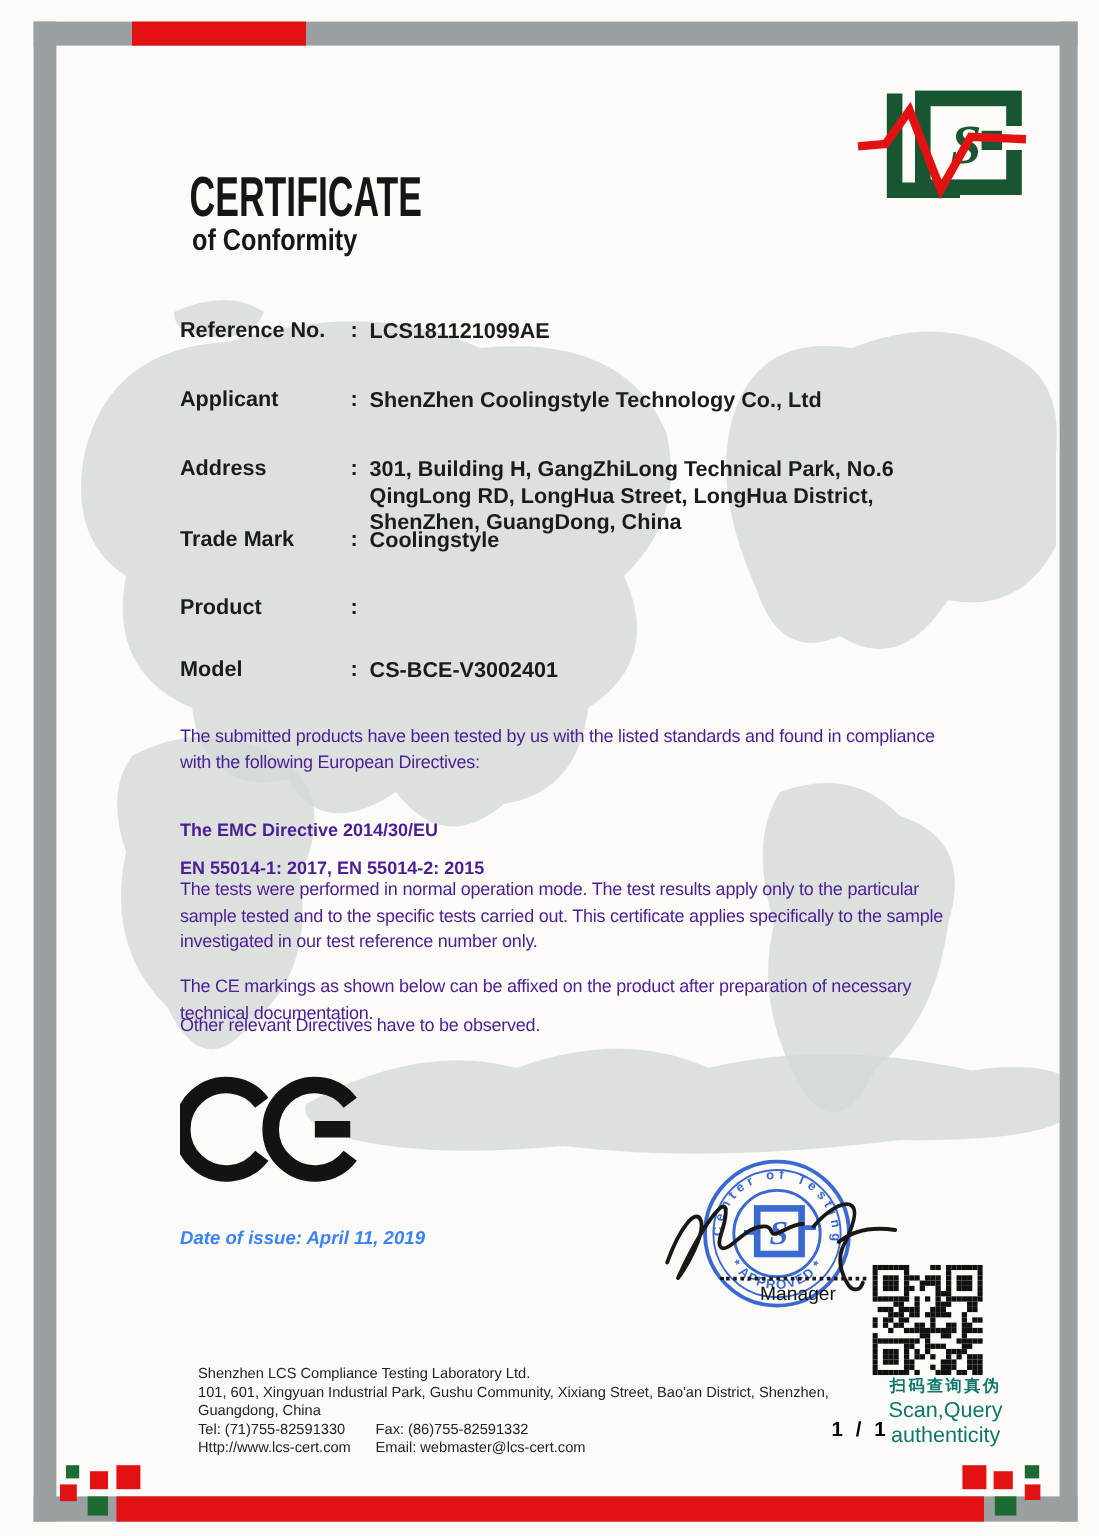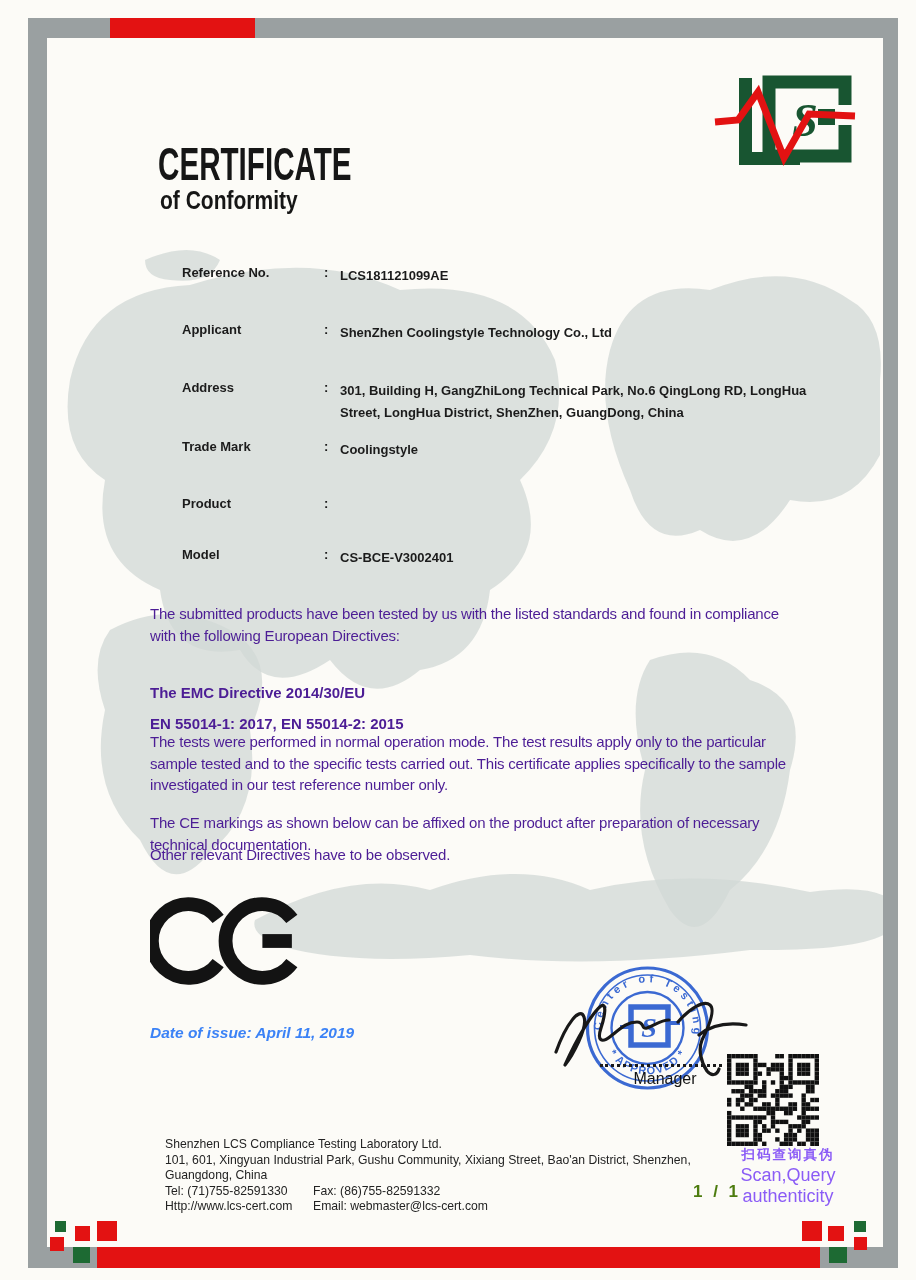--- a/index.html
+++ b/index.html
@@ -20,36 +20,36 @@
     position:absolute;left:158px;top:136px;
     font-size:47px;font-weight:bold;letter-spacing:0px;
     transform:scaleX(0.63);transform-origin:left top;white-space:nowrap;color:#161616;
   }
   .title2{
     position:absolute;left:160px;top:186px;
     font-size:25px;font-weight:bold;
     transform:scaleX(0.84);transform-origin:left top;white-space:nowrap;color:#161616;
   }
   
-  .field{position:absolute;left:150px;display:flex;font-size:13px;font-weight:bold;color:#1b1b1b;margin-left:32px;}
+  .field{position:absolute;left:150px;display:flex;font-size:18px;font-weight:bold;color:#1b1b1b;}
   .field .lbl{width:142px;flex:none;}
   .field .colon{width:16px;flex:none;}
   .field .val{width:472px;line-height:22px;}
   
   .para{position:absolute;left:150px;width:648px;font-size:15px;line-height:21.5px;letter-spacing:-0.2px;color:#4c1d95;}
   .para.bold{font-weight:bold;letter-spacing:0;margin-top:30px;}
   
   .footer{position:absolute;left:165px;top:1137px;font-size:12.2px;line-height:15.6px;color:#232323;white-space:nowrap;}
   .footer .cols{display:flex;}
   .footer .cols span:first-child{width:148px;flex:none;}
   .date-line{position:absolute;left:150px;top:1024px;font-size:15.5px;font-weight:bold;color:#3b82f6;font-style:italic;}
-  .page-num{position:absolute;left:693px;top:1182px;font-size:17px;font-weight:bold;letter-spacing:3px;color:#4d7c0f;}
+  .page-num{position:absolute;left:693px;top:1182px;font-size:17px;font-weight:bold;letter-spacing:3px;color:#000000;}
   
   .qr-box{position:absolute;left:727px;top:1054px;width:92px;height:92px;}
-  .qr-cap{position:absolute;left:698px;top:1146px;width:180px;text-align:center;color:#8b5cf6;}
+  .qr-cap{position:absolute;left:698px;top:1146px;width:180px;text-align:center;color:#0f766e;}
   .qr-cap .zh{font-size:13.5px;font-weight:bold;letter-spacing:2px;}
   .qr-cap .en{font-size:18px;margin-top:1px;}
   
   .dotline{position:absolute;left:600px;top:1064px;width:122px;border-top:3px dotted #1a1a1a;}
   .manager{position:absolute;left:598px;top:1070px;width:134px;text-align:center;font-size:16px;color:#141414;}
   svg{display:block;}
 </style>
 </head>
 <body>
 

